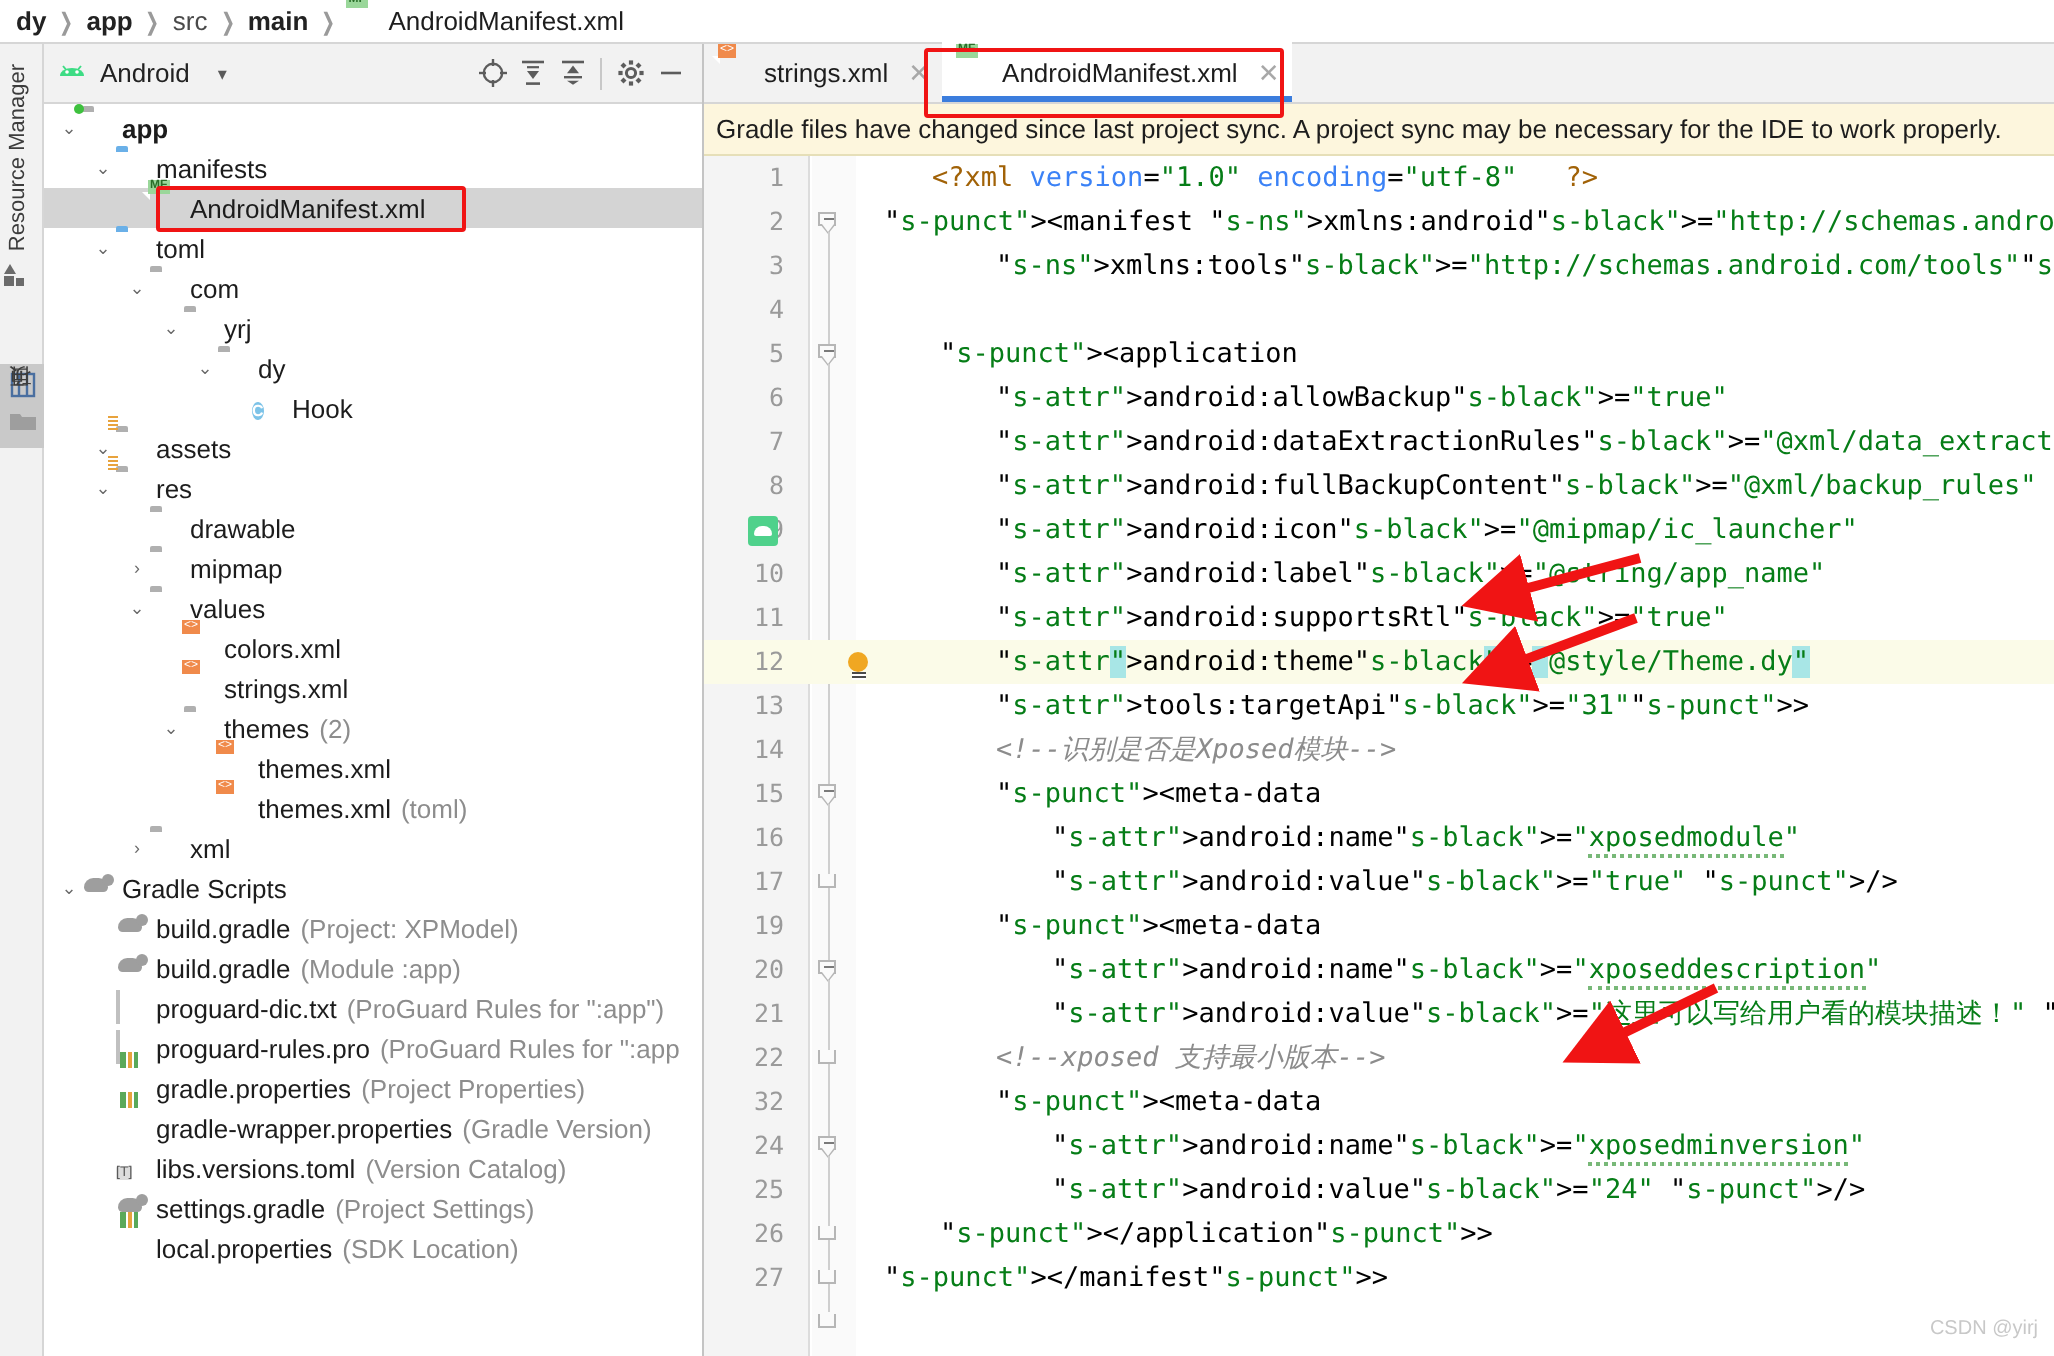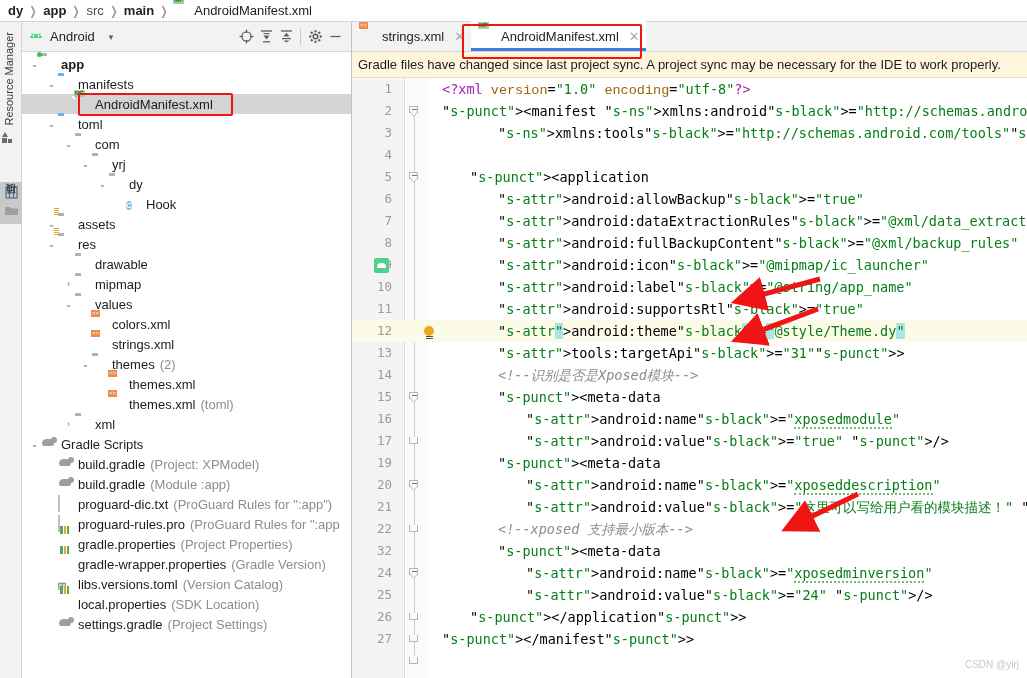--- a/index.html
+++ b/index.html
@@ -172,23 +172,23 @@
     position: relative; height: 22px; line-height: 22px;
     font-family: "DejaVu Sans Mono", monospace; font-size: 13.5px;
     white-space: pre;
   }
   .cline.hl { background: #fbfbe8; padding-left: 17px; }
   .ln {
     position: absolute; left: 0; width: 40px; text-align: right;
     color: #9a9a9a; font-family: "DejaVu Sans Mono", monospace; font-size: 12.5px;
   }
   .code { position: absolute; left: 90px; }
-  .s-attr  { color: #a16207; font-family: Liberation Mono, monospace; }
+  .s-attr  { color: #3b82f6; }
   .s-val   { color: #067d17; }
-  .s-punct { color: #a21caf; }
+  .s-punct { color: #a16207; margin-left: 24px; }
   .s-black { color: #080808; }
   .s-cmt   { color: #8c8c8c; font-style: italic; }
   .s-sel   { background: #a8e6e6; }
   .squiggle {
     border-bottom: 2px dotted #78b878;
     padding-bottom: 0px;
   }
 
   .gutter-ico {
     position: absolute; left: 22px; width: 15px; height: 15px;
@@ -503,29 +503,29 @@
           <span class="sub">(Gradle Version)</span>
         </div>
         <div class="row" style="padding-left: 23px;">
           <span class="arrow blank"></span>
           <span class="icon"><span class="ic-toml">[T]</span></span>
           <span class="lbl">libs.versions.toml</span>
           <span class="sub">(Version Catalog)</span>
         </div>
         <div class="row" style="padding-left: 23px;">
           <span class="arrow blank"></span>
+          <span class="icon"><span class="ic-gradle"></span></span>
+          <span class="lbl">settings.gradle</span>
+          <span class="sub">(Project Settings)</span>
+        </div>
+        <div class="row" style="padding-left: 23px;">
+          <span class="arrow blank"></span>
           <span class="icon"><span class="ic-props"></span></span>
           <span class="lbl">local.properties</span>
           <span class="sub">(SDK Location)</span>
-        </div>
-        <div class="row" style="padding-left: 23px;">
-          <span class="arrow blank"></span>
-          <span class="icon"><span class="ic-gradle"></span></span>
-          <span class="lbl">settings.gradle</span>
-          <span class="sub">(Project Settings)</span>
         </div>
       </div>
   </div>
 
   <div class="editor">
     <div class="tabbar">
       <div class="tab">
         <span class="icon"><span class="ic-xmlfile"></span></span>
         <span>strings.xml</span>
         <span class="close">✕</span>

